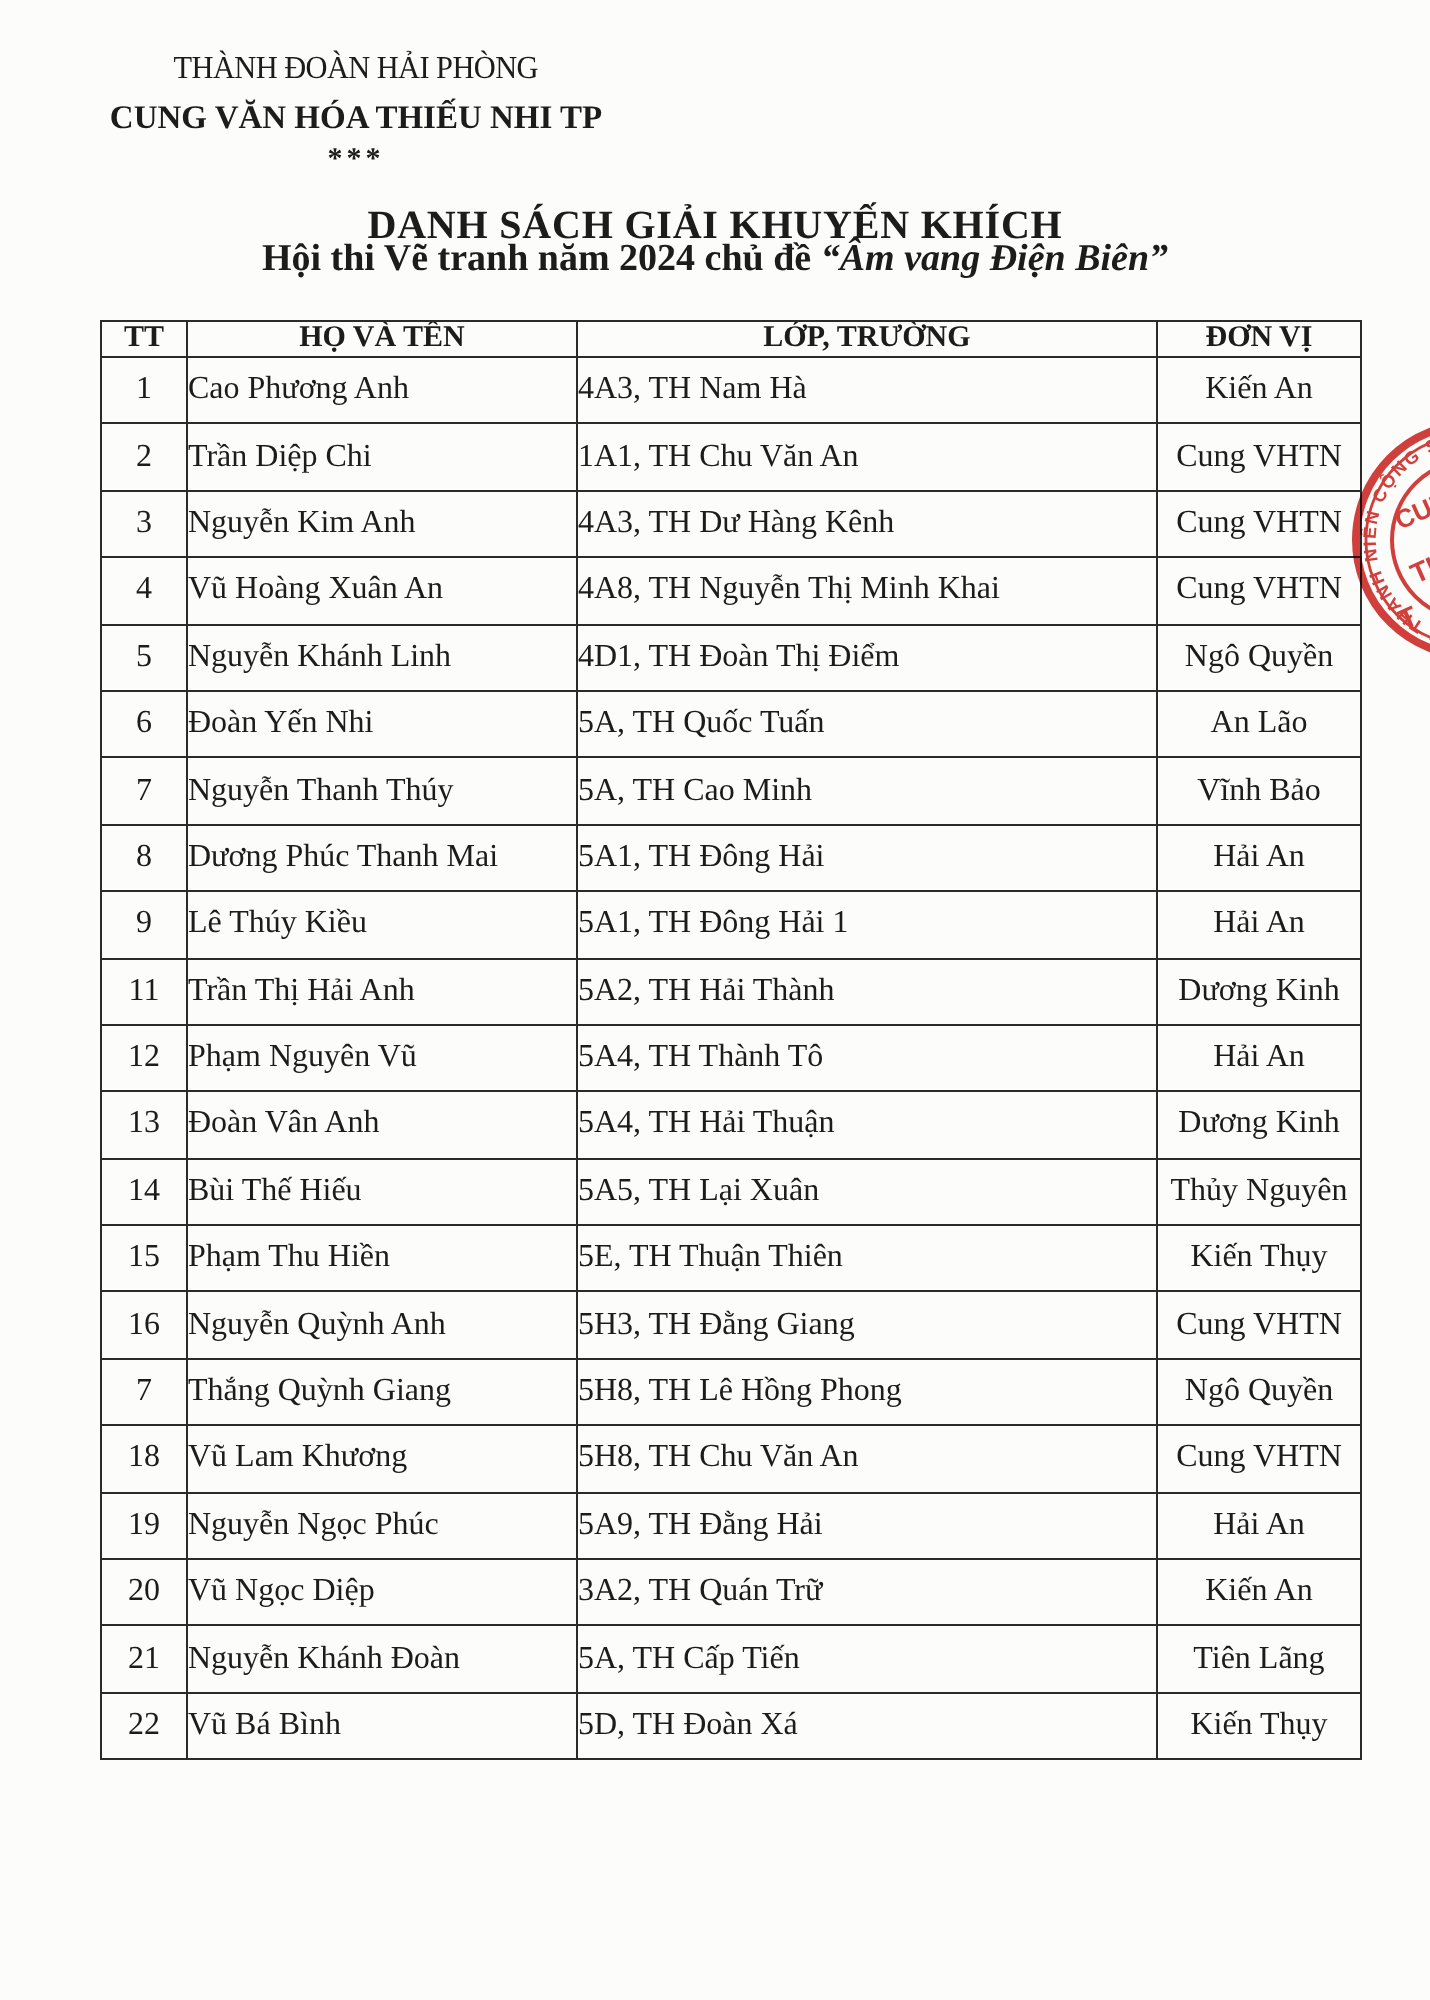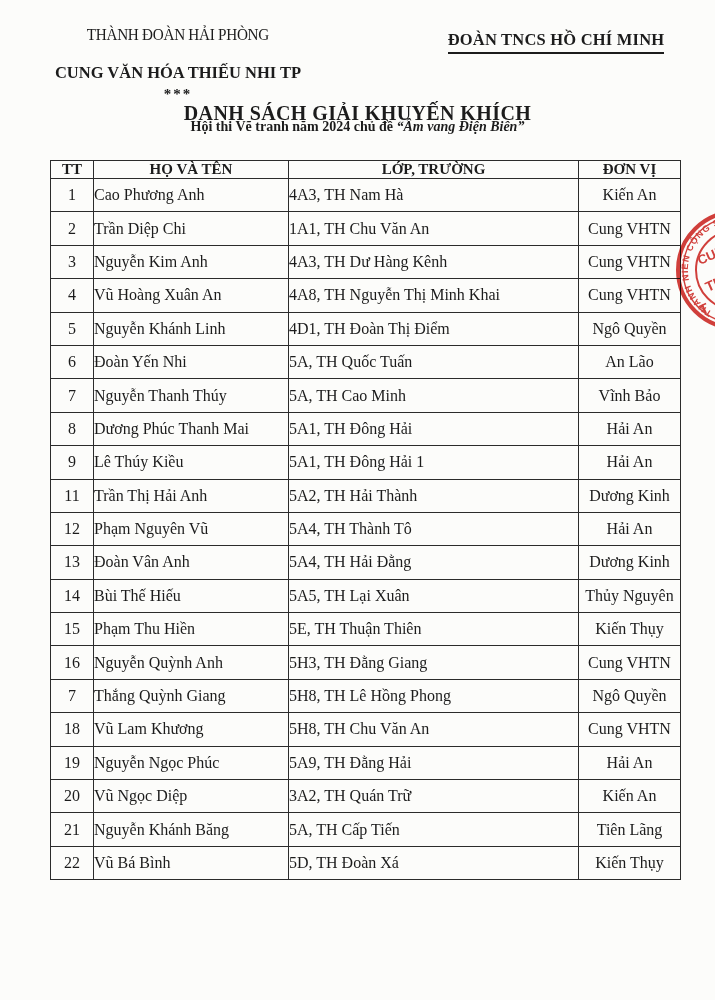--- a/index.html
+++ b/index.html
@@ -12,41 +12,41 @@
     color: #1c1c1c;
   }
   .page { position: absolute; inset: 0; overflow: hidden; padding-left: 20px; }
 
   
   .org-left {
     position: absolute; left: 38px; top: 25px; width: 280px;
     text-align: center; line-height: 1.3;
   }
   .org-left .l1 { font-size: 16px; font-weight: 400; letter-spacing: -0.3px; transform: scaleX(0.95); display: inline-block; }
-  .org-left .l2 { font-size: 16.5px; font-weight: 700; margin-top: 16px; }
+  .org-left .l2 { font-size: 16.5px; font-weight: 700; margin-top: 2px; }
   .org-left .stars { font-size: 15px; font-weight: 700; letter-spacing: 2px; margin-top: 2px; }
 
   .org-right {
     position: absolute; left: 425px; top: 30px; width: 262px;
     text-align: center;
   }
   .org-right .l1 {
     display: inline-block;
     font-size: 16.5px; font-weight: 700;
     border-bottom: 2px solid #1c1c1c; padding-bottom: 2px;
     letter-spacing: 0.2px;
   }
 
   .doc-title {
     position: absolute; left: 0; top: 91px; width: 715px;
     text-align: center; font-size: 20px; font-weight: 700; letter-spacing: 0.4px; margin-top: 11px;
   }
   .doc-subtitle {
     position: absolute; left: 0; top: 119px; width: 715px;
-    text-align: center; font-size: 14px; font-weight: 700;
+    text-align: center; font-size: 19px; font-weight: 700;
   }
   .doc-subtitle .theme { font-style: italic; }
 
   
   table.list {
     position: absolute; left: 50px; top: 160px; width: 630px;
     border-collapse: collapse; table-layout: fixed;
     background: transparent;
   }
   table.list th, table.list td {
@@ -81,23 +81,20 @@
 <body>
 
 <div class="page">
 
   <div class="org-left">
     <div><span class="l1">THÀNH ĐOÀN HẢI PHÒNG</span></div>
     <div class="l2">CUNG VĂN HÓA THIẾU NHI TP</div>
     <div class="stars">***</div>
   </div>
 
-  <div class="org-right">
-    <span class="l1">ĐOÀN TNCS HỒ CHÍ MINH</span>
-  </div>
 
   <div class="doc-title">DANH SÁCH GIẢI KHUYẾN KHÍCH</div>
   <div class="doc-subtitle">
     <span>Hội thi Vẽ tranh năm 2024 chủ đề </span><span class="theme">“Âm vang Điện Biên”</span>
   </div>
 
   <table class="list">
     <colgroup>
       <col style="width:43px">
       <col style="width:195px">
@@ -175,21 +172,21 @@
         </tr>
         <tr>
           <td class="c-tt">12</td>
           <td class="c-name">Phạm Nguyên Vũ</td>
           <td class="c-school">5A4, TH Thành Tô</td>
           <td class="c-unit">Hải An</td>
         </tr>
         <tr>
           <td class="c-tt">13</td>
           <td class="c-name">Đoàn Vân Anh</td>
-          <td class="c-school">5A4, TH Hải Đằng</td>
+          <td class="c-school">5A4, TH Hải Thuận</td>
           <td class="c-unit">Dương Kinh</td>
         </tr>
         <tr>
           <td class="c-tt">14</td>
           <td class="c-name">Bùi Thế Hiếu</td>
           <td class="c-school">5A5, TH Lại Xuân</td>
           <td class="c-unit">Thủy Nguyên</td>
         </tr>
         <tr>
           <td class="c-tt">15</td>
@@ -222,21 +219,21 @@
           <td class="c-unit">Hải An</td>
         </tr>
         <tr>
           <td class="c-tt">20</td>
           <td class="c-name">Vũ Ngọc Diệp</td>
           <td class="c-school">3A2, TH Quán Trữ</td>
           <td class="c-unit">Kiến An</td>
         </tr>
         <tr>
           <td class="c-tt">21</td>
-          <td class="c-name">Nguyễn Khánh Băng</td>
+          <td class="c-name">Nguyễn Khánh Đoàn</td>
           <td class="c-school">5A, TH Cấp Tiến</td>
           <td class="c-unit">Tiên Lãng</td>
         </tr>
         <tr>
           <td class="c-tt">22</td>
           <td class="c-name">Vũ Bá Bình</td>
           <td class="c-school">5D, TH Đoàn Xá</td>
           <td class="c-unit">Kiến Thụy</td>
         </tr>
       </tbody>

